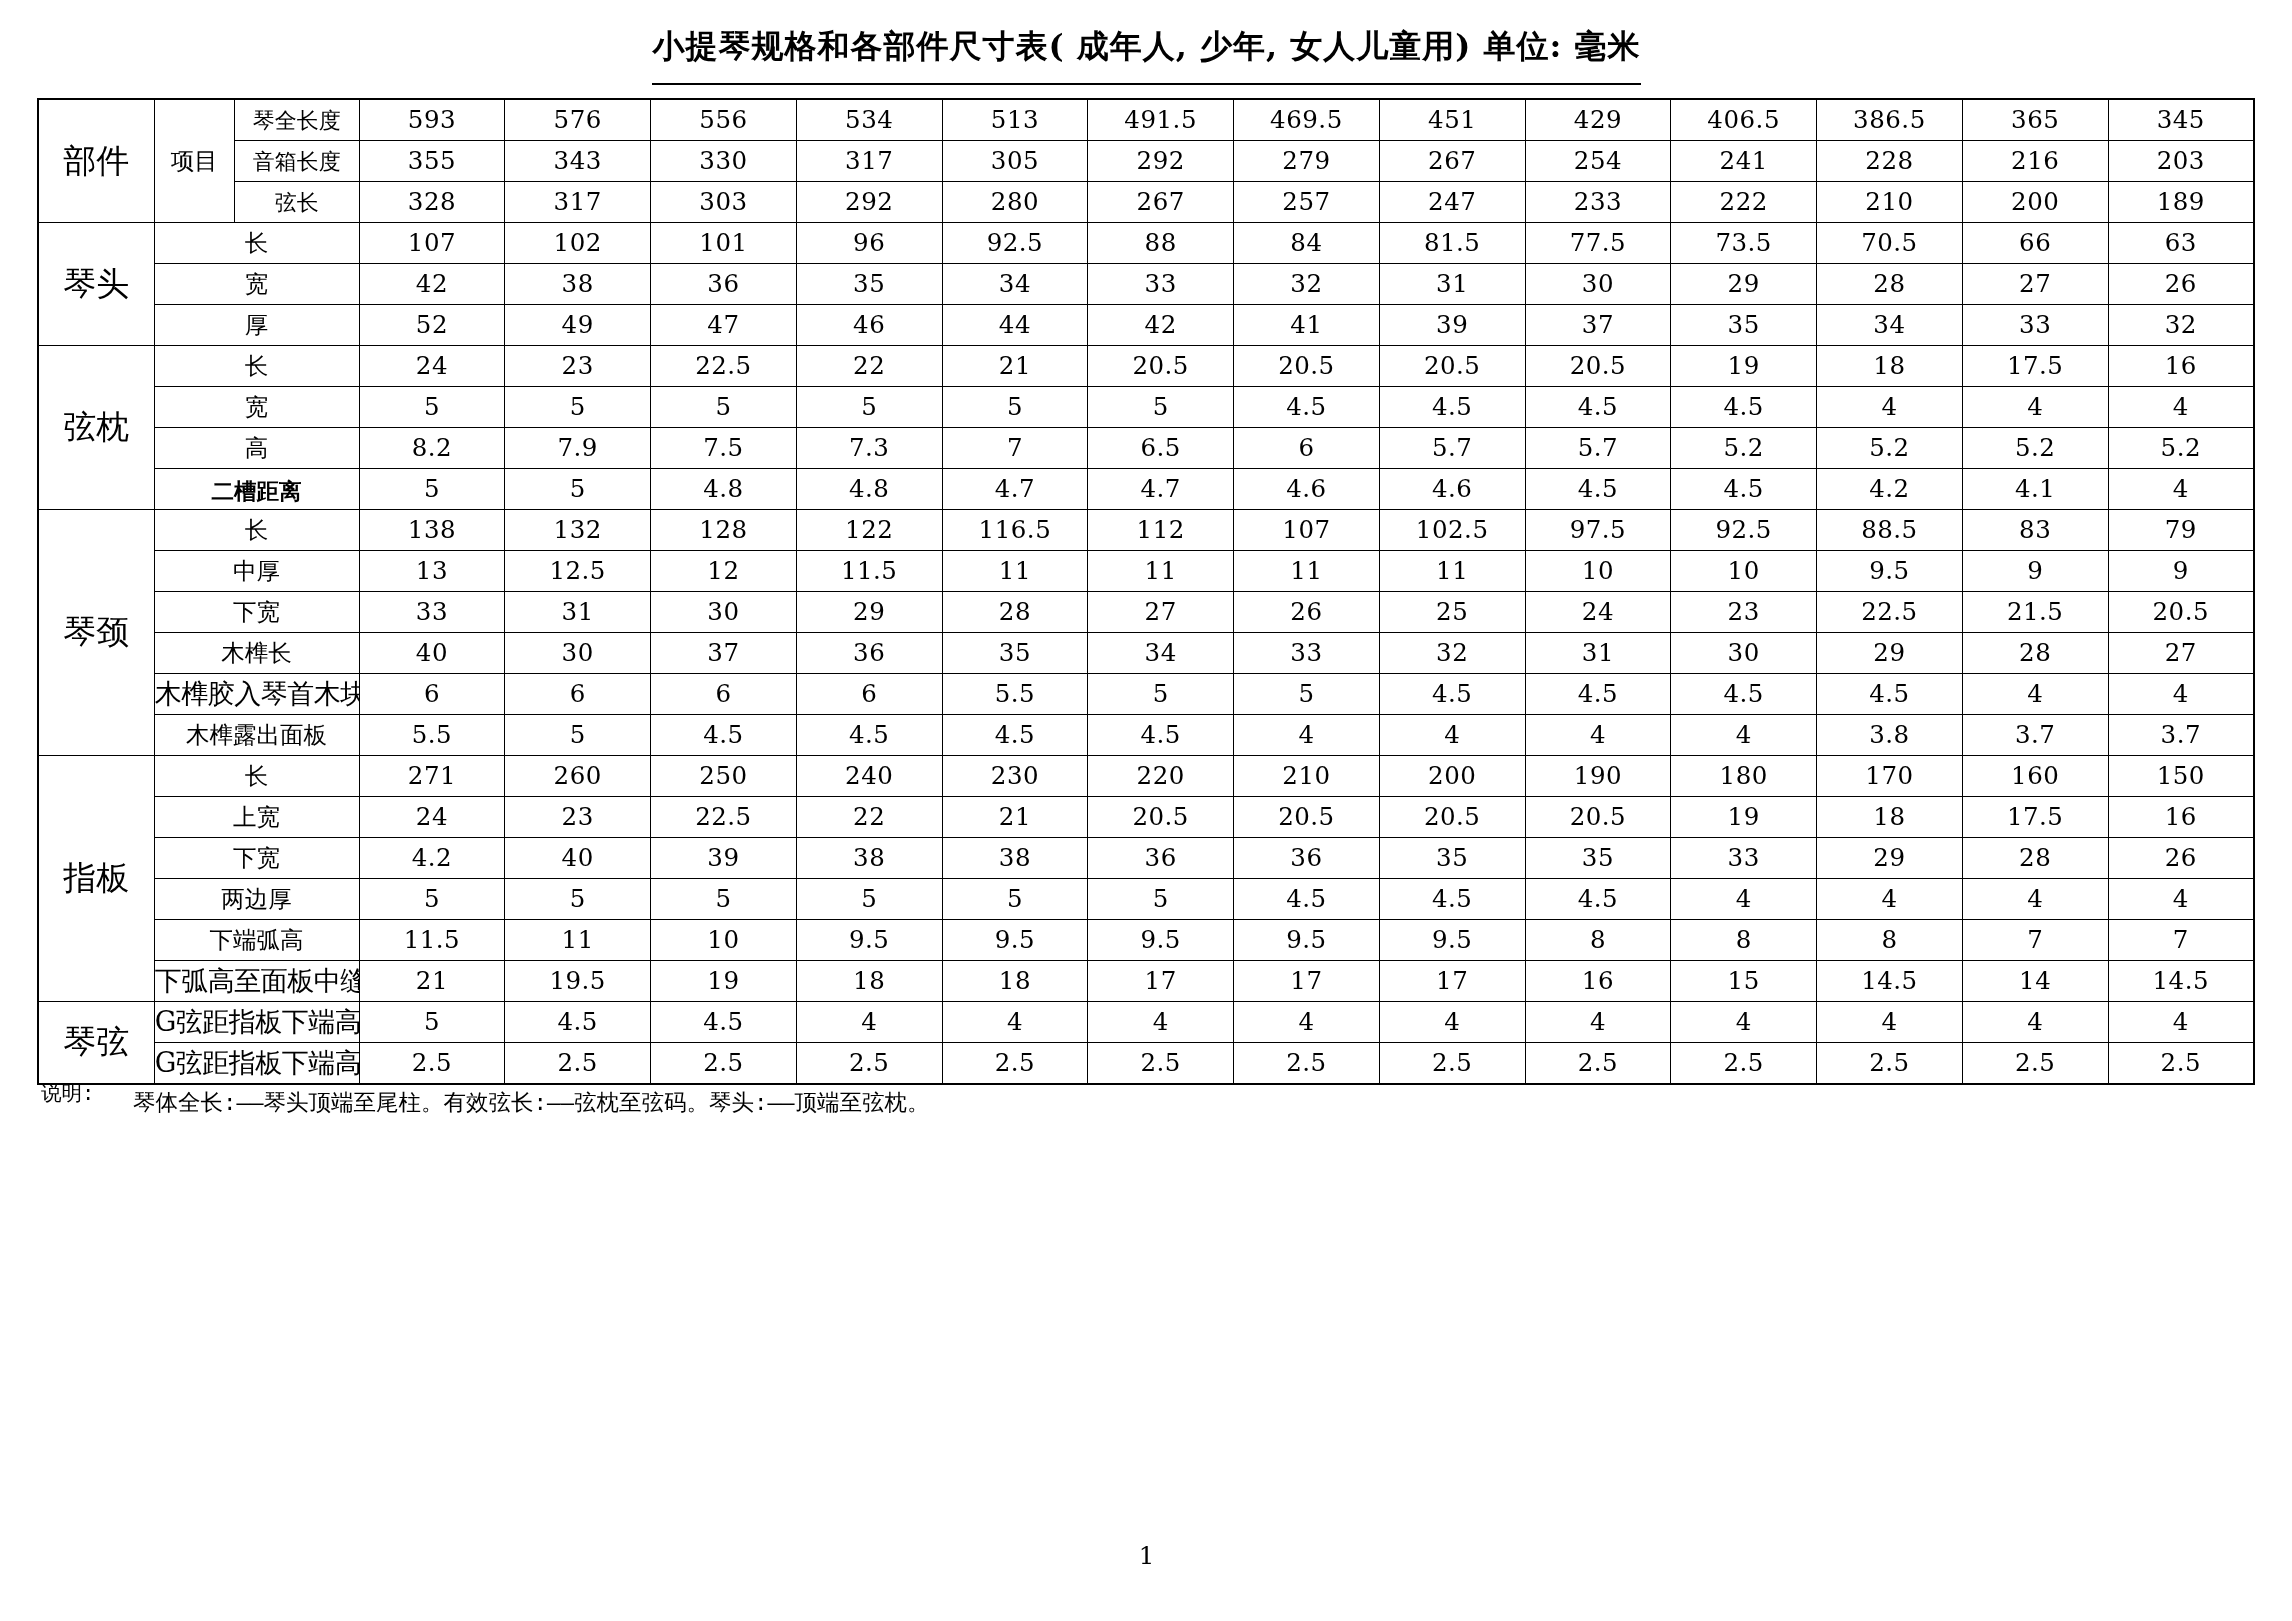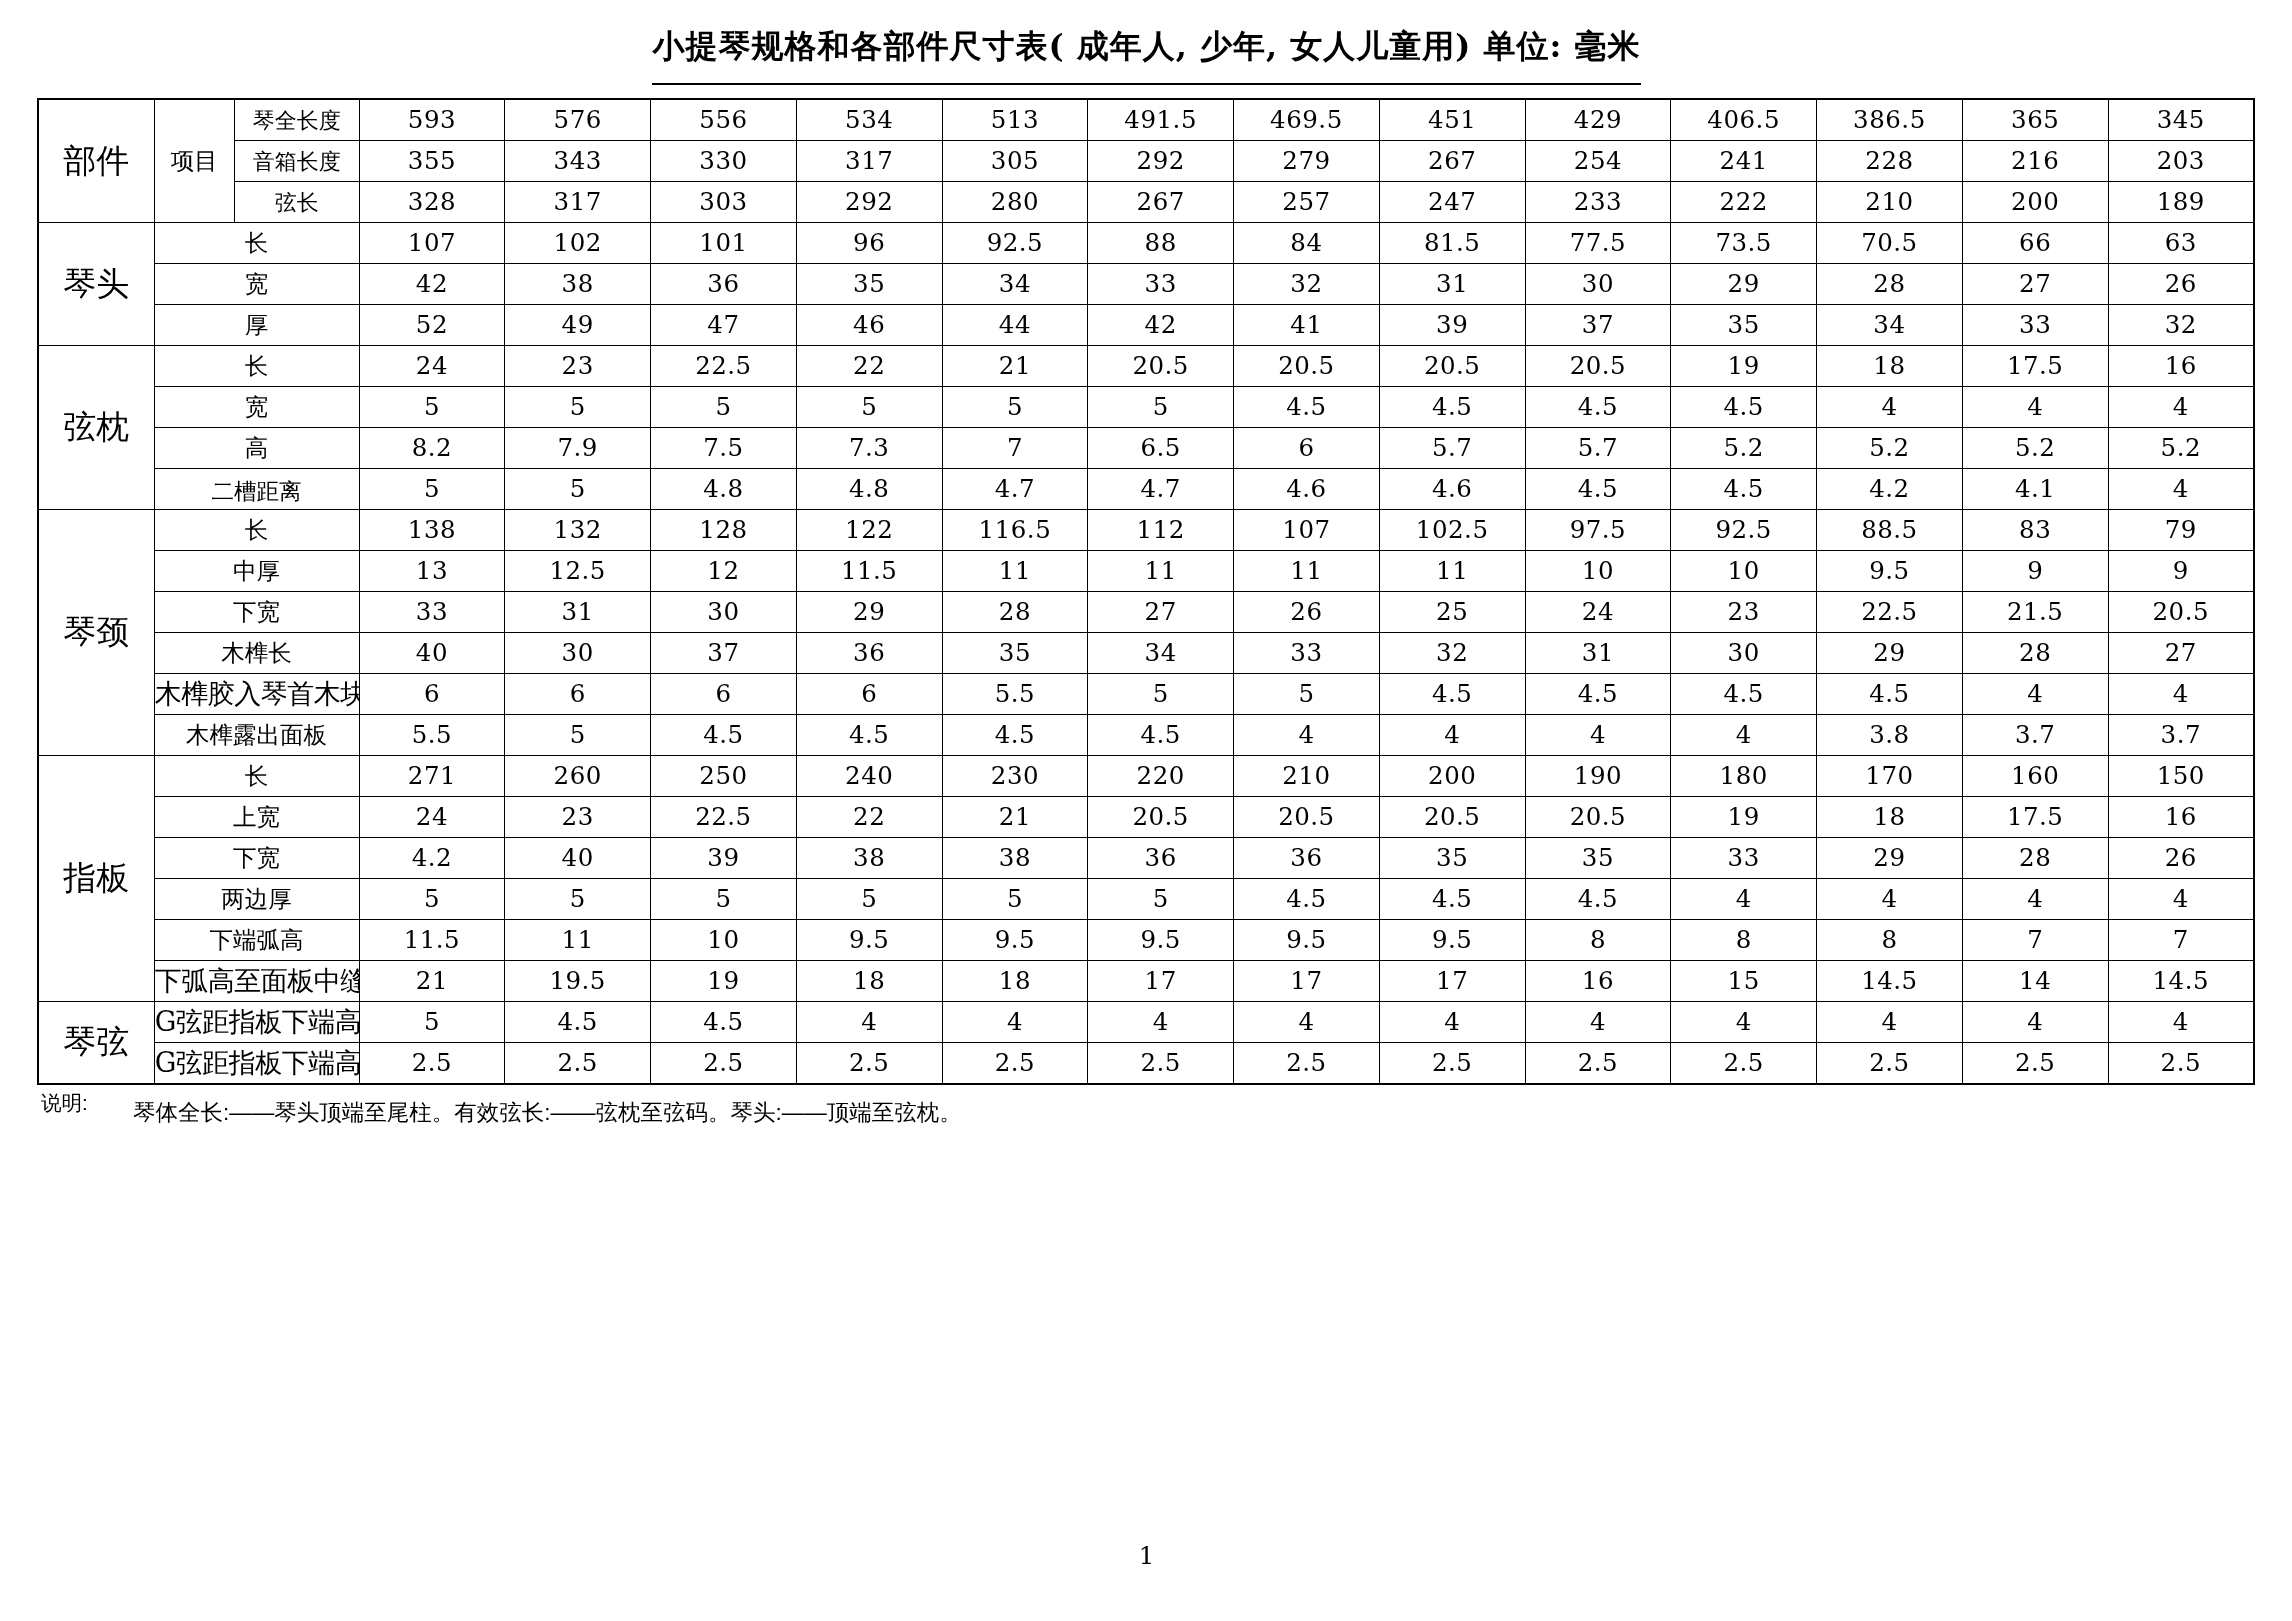--- a/index.html
+++ b/index.html
@@ -101,29 +101,30 @@
   }
   
   td.clip-label {
     font-size: 22.5px;
     position: relative;
   }
   td.clip-label span {
     display: inline-block;
     position: relative;
     top: 2.9px;
+    font-weight: bold;
   }
   
   .footnote {
-    margin: 16px 37px;
+    margin: 8px 37px;
     font-size: 22.5px;
     line-height: 1.2;
     padding-top: 21px;
     white-space: nowrap;
-    font-family: Liberation Sans, sans-serif;
+    font-family: Liberation Mono, monospace;
     position: relative;
     height: 29px;
   }
   .footnote .fn-label {
     position: absolute;
     left: 3.9px;
     top: -7.8px;
     font-size: 20.6px;
     overflow: hidden;
     height: 25.5px;

